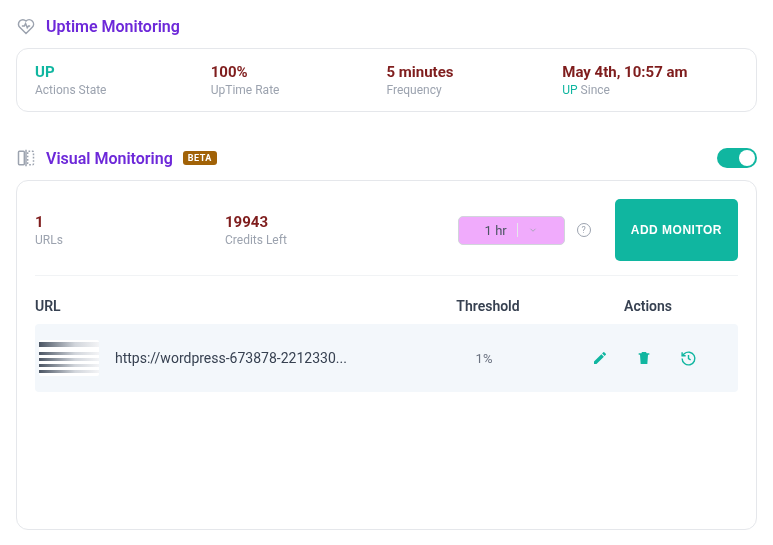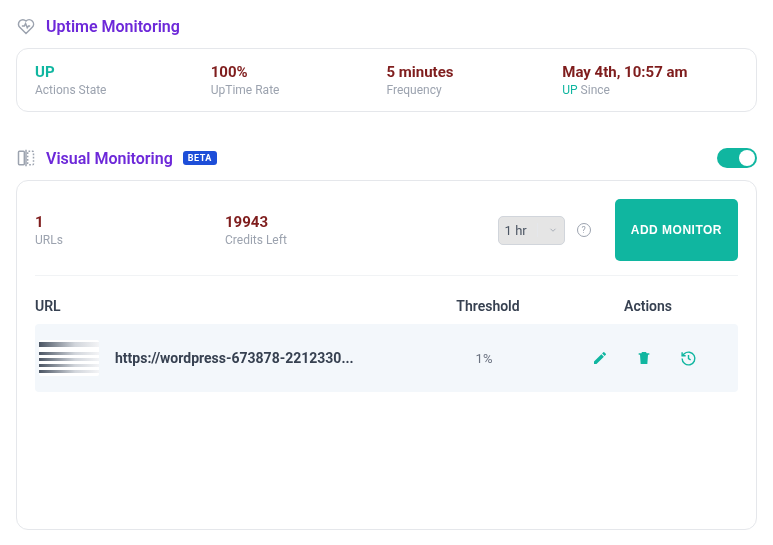--- a/index.html
+++ b/index.html
@@ -45,21 +45,21 @@
       color: #7f1d1d;
       margin-bottom: 2px;
     }
     .metric-value.up { color: #10b6a0; }
     .metric-label {
       font-size: 12px;
       color: #9ca3af;
     }
     .metric-label .up-green { color: #10b6a0; }
     .badge-beta {
-      background: #1d4ed8;
+      background: #a16207;
       color: #fff;
       font-size: 9px;
       font-weight: 700;
       letter-spacing: 0.5px;
       padding: 2px 5px;
       border-radius: 3px;
       text-transform: uppercase;
     }
     .toggle {
       width: 40px;
@@ -92,26 +92,26 @@
       margin-left: auto;
       display: flex;
       align-items: center;
       gap: 12px;
     }
     .select-box {
       display: flex;
       align-items: center;
       border: 1px solid #d1d5db;
       border-radius: 5px;
-      padding: 6px 6px;
+      padding: 6px 26px;
       font-size: 13px;
       color: #4b5563;
       gap: 10px;
       cursor: pointer;
-      background: #e5e5e5;
+      background: #f0abfc;
     }
     .select-box .divider {
       width: 1px;
       height: 14px;
       background: #e5e7eb;
     }
     .select-box .chev {
       color: #9ca3af;
       display: flex;
     }
@@ -149,21 +149,21 @@
     .table-head .col-threshold { width: 140px; text-align: center; }
     .table-head .col-actions { width: 180px; text-align: center; }
     .table-row {
       display: flex;
       align-items: center;
       background: #f3f7fb;
       border-radius: 4px;
       padding: 16px 4px;
       font-size: 14px;
     }
-    .table-row .col-url { flex: 1; display: flex; align-items: center; gap: 16px; font-weight: bold; }
+    .table-row .col-url { flex: 1; display: flex; align-items: center; gap: 16px; }
     .table-row .col-threshold { width: 140px; text-align: center; color: #6b7280; font-size: 13px; }
     .table-row .col-actions { width: 180px; display: flex; justify-content: center; gap: 28px; }
     .thumb {
       width: 60px;
       height: 36px;
       background: #fff;
       position: relative;
       overflow: hidden;
       border-radius: 2px;
     }

